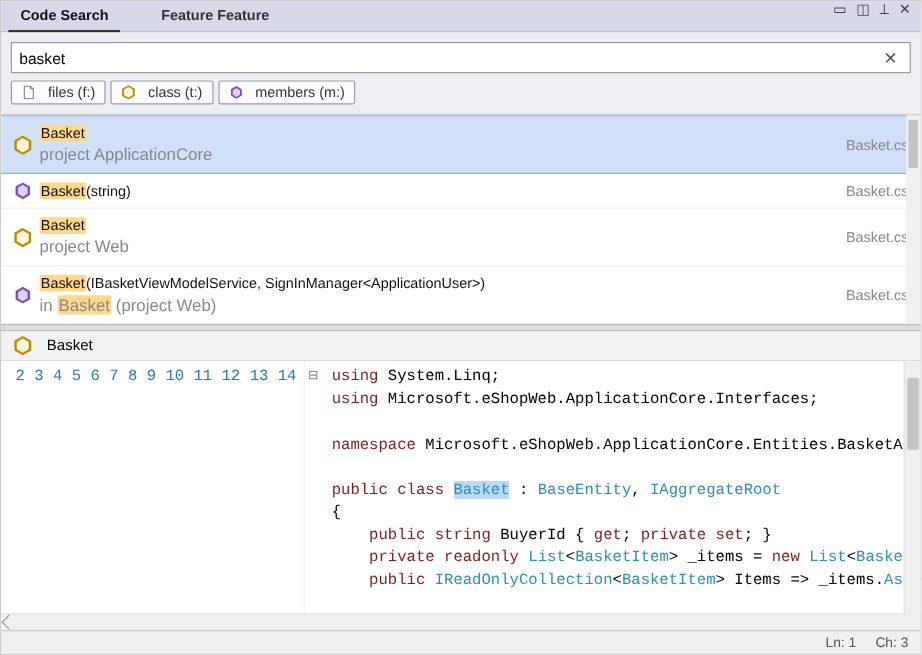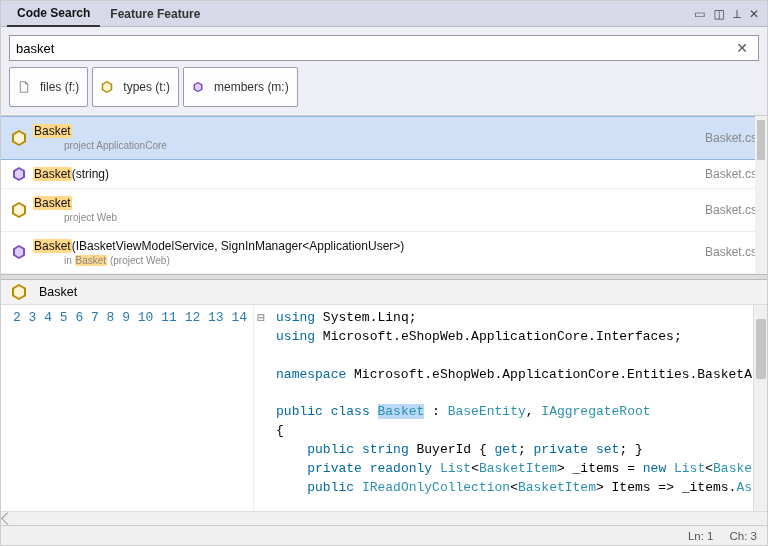--- a/index.html
+++ b/index.html
@@ -12,25 +12,26 @@
   overflow: hidden;
 }
 .window {
   display: flex;
   flex-direction: column;
   height: 100%;
   border: 1px solid #ccc;
 }
 .tab-bar {
   display: flex;
-  align-items: center;
+  align-items: flex-start;
   background: #d8d9e8;
   border-bottom: 1px solid #bbb;
   padding: 0 6px;
   height: 26px;
+  gap: 24px;
 }
 .tab {
   padding: 5px 10px;
   font-weight: 600;
   color: #333;
   cursor: pointer;
 }
 .tab.active {
   border-bottom: 2px solid #333;
   color: #111;
@@ -69,21 +70,21 @@
   padding: 0 8px 8px 8px;
   background: #eeeef5;
   border-bottom: 1px solid #ccc;
 }
 .filter-chip {
   display: flex;
   align-items: center;
   gap: 4px;
   border: 1px solid #9a9ab5;
   background: #fdfdff;
-  padding: 12px 8px;
+  padding: 2px 8px;
   border-radius: 2px;
   font-size: 12px;
   color: #333;
   cursor: pointer;
 }
 .filter-chip svg { width: 12px; height: 12px; }
 .results {
   overflow-y: auto;
   background: #fff;
   max-height: 180px;
@@ -97,21 +98,21 @@
 }
 .result-item.selected {
   background: #cfe0f7;
   border: 1px solid #8fb2e0;
   border-left: none;
   border-right: none;
 }
 .result-icon { width: 16px; height: 16px; margin-right: 6px; flex-shrink:0; }
 .result-main { flex: 1; line-height: 1.35; }
 .result-title { color: #111; }
-.result-sub { color: #888; font-size: 10px; margin-left: 31px; }
+.result-sub { color: #888; font-size: 14px; }
 .result-file { color: #888; font-size: 12px; margin-left: 20px; white-space: nowrap; }
 .hl { background: #ffd88a; border-radius: 2px; padding: 0 1px; }
 .divider {
   height: 6px;
   background: #ddd;
   border-top: 1px solid #bbb;
   border-bottom: 1px solid #bbb;
   cursor: row-resize;
 }
 .preview-header {
@@ -153,21 +154,21 @@
 }
 .code-body {
   flex: 1;
   font-family: Consolas, "Courier New", monospace;
   font-size: 13px;
   line-height: 1.45;
   padding: 4px 0 4px 8px;
   white-space: pre;
   overflow: auto;
 }
-.k-blue { color: #0369a1; }
+.k-blue { color: #7f1d1d; }
 .k-teal { color: #2b91af; }
 .k-match { background: #bcd8f7; }
 .status-bar {
   display: flex;
   align-items: center;
   justify-content: flex-end;
   gap: 16px;
   font-size: 11.5px;
   color: #555;
   background: #f0f0f0;
@@ -224,21 +225,21 @@
             <path fill="none" stroke="#666" d="M3 1h7l3 3v11H3z"></path>
             <path fill="none" stroke="#666" d="M10 1v3h3"></path>
           </svg></span>
         <span>files (f:)</span>
       </div>
       <div class="filter-chip">
         <span class="result-icon" style="width:12px;height:12px"><svg viewBox="0 0 16 16">
             <path fill="#b88a00" d="M8 0l7 4v8l-7 4-7-4V4z"></path>
             <path fill="#fff5d6" d="M8 2l5 3v6l-5 3-5-3V5z"></path>
           </svg></span>
-        <span>types (t:)</span>
+        <span>class (t:)</span>
       </div>
       <div class="filter-chip">
         <span class="result-icon" style="width:12px;height:12px"><svg viewBox="0 0 16 16">
             <path fill="#7a4fc0" d="M8 1l6 3.5v7L8 15l-6-3.5v-7z"></path>
             <path fill="#e0d0f8" d="M8 3l4 2.5v5L8 13l-4-2.5v-5z"></path>
           </svg></span>
         <span>members (m:)</span>
       </div>
     </div>
 

